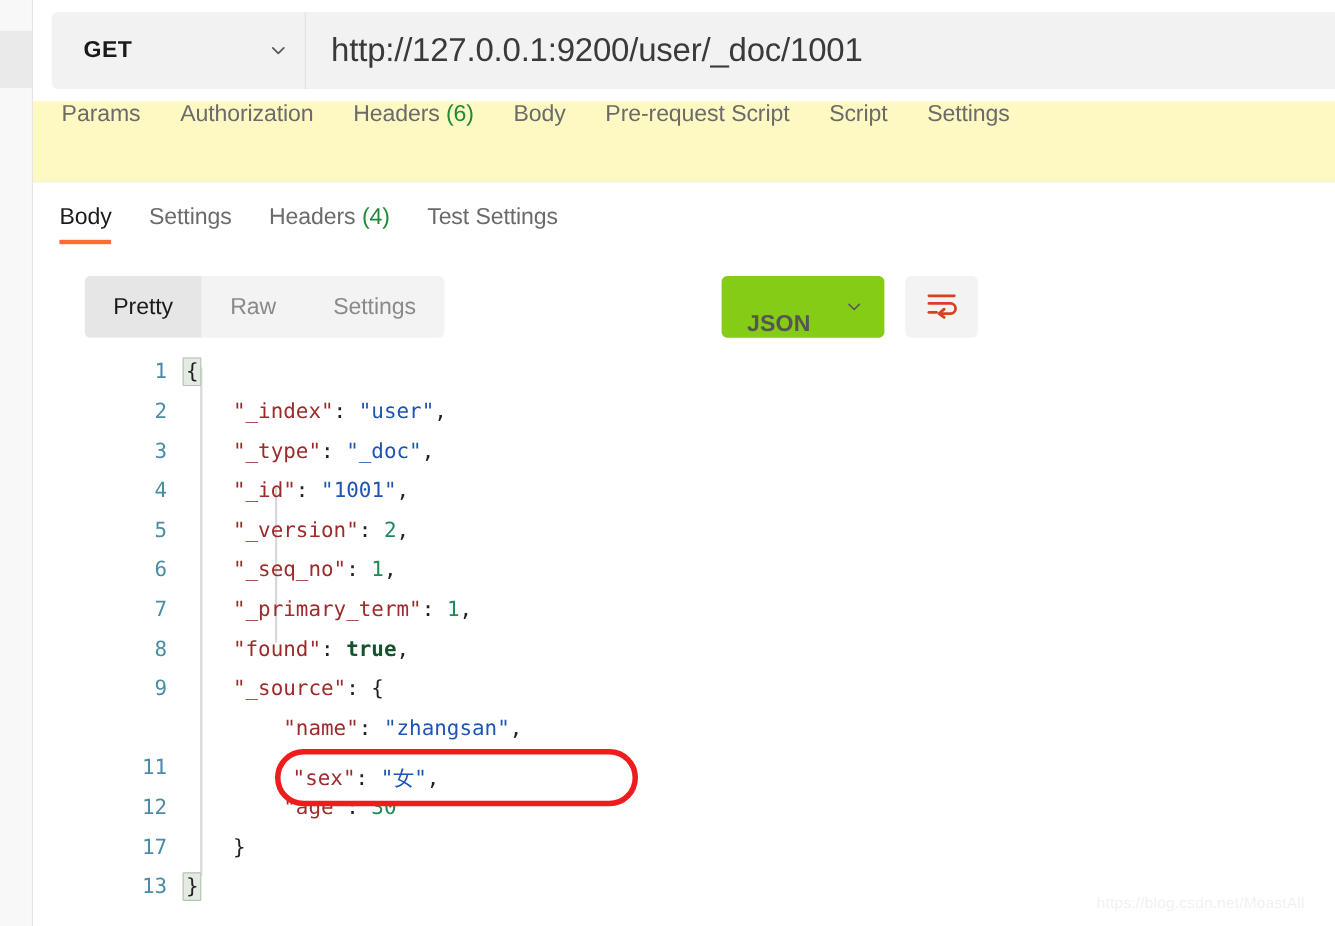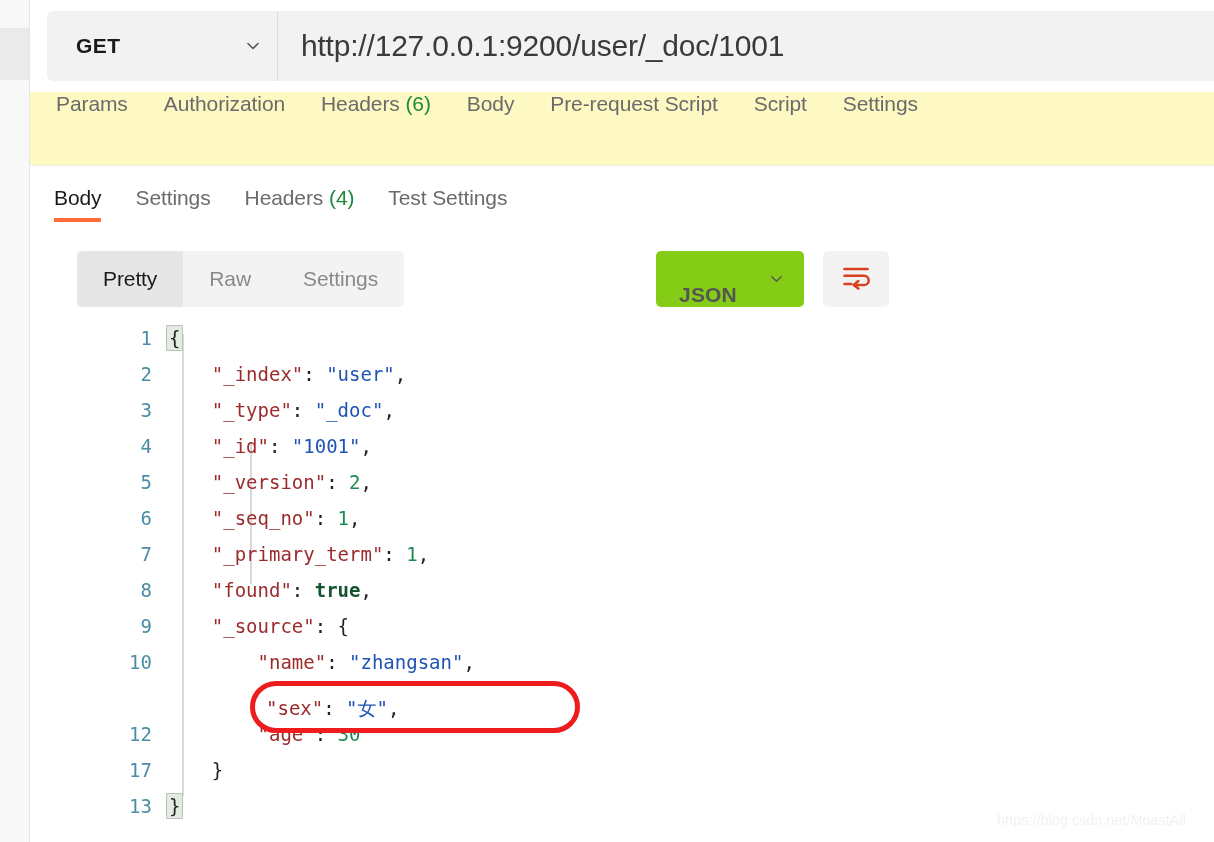--- a/index.html
+++ b/index.html
@@ -326,22 +326,22 @@
     <div id="code-lines">
         <div class="code-line"><span class="ln">1</span><span class="ltext"><span class="brace-hl">{</span></span></div>
         <div class="code-line"><span class="ln">2</span><span class="ltext"><span class="p">    </span><span class="k">"_index"</span><span class="p">: </span><span class="s">"user"</span><span class="p">,</span></span></div>
         <div class="code-line"><span class="ln">3</span><span class="ltext"><span class="p">    </span><span class="k">"_type"</span><span class="p">: </span><span class="s">"_doc"</span><span class="p">,</span></span></div>
         <div class="code-line"><span class="ln">4</span><span class="ltext"><span class="p">    </span><span class="k">"_id"</span><span class="p">: </span><span class="s">"1001"</span><span class="p">,</span></span></div>
         <div class="code-line"><span class="ln">5</span><span class="ltext"><span class="p">    </span><span class="k">"_version"</span><span class="p">: </span><span class="n">2</span><span class="p">,</span></span></div>
         <div class="code-line"><span class="ln">6</span><span class="ltext"><span class="p">    </span><span class="k">"_seq_no"</span><span class="p">: </span><span class="n">1</span><span class="p">,</span></span></div>
         <div class="code-line"><span class="ln">7</span><span class="ltext"><span class="p">    </span><span class="k">"_primary_term"</span><span class="p">: </span><span class="n">1</span><span class="p">,</span></span></div>
         <div class="code-line"><span class="ln">8</span><span class="ltext"><span class="p">    </span><span class="k">"found"</span><span class="p">: </span><span class="b">true</span><span class="p">,</span></span></div>
         <div class="code-line"><span class="ln">9</span><span class="ltext"><span class="p">    </span><span class="k">"_source"</span><span class="p">: {</span></span></div>
-        <div class="code-line"><span class="ln">10</span><span class="ltext"><span class="p">        </span><span class="k">"name"</span><span class="p">: </span><span class="s">"zhangsan"</span><span class="p">,</span></span></div>
-        <div class="code-line"><span class="ltext"><span class="p">        </span><span class="k">"sex"</span><span class="p">: </span><span class="s">"女"</span><span class="p">,</span></span></div>
+        <div class="code-line"><span class="ltext"><span class="p">        </span><span class="k">"name"</span><span class="p">: </span><span class="s">"zhangsan"</span><span class="p">,</span></span></div>
+        <div class="code-line"><span class="ln">11</span><span class="ltext"><span class="p">        </span><span class="k">"sex"</span><span class="p">: </span><span class="s">"女"</span><span class="p">,</span></span></div>
         <div class="code-line"><span class="ln">12</span><span class="ltext"><span class="p">        </span><span class="k">"age"</span><span class="p">: </span><span class="n">30</span></span></div>
         <div class="code-line"><span class="ln">17</span><span class="ltext"><span class="p">    }</span></span></div>
         <div class="code-line"><span class="ln">13</span><span class="ltext"><span class="brace-hl">}</span></span></div>
       </div>
   </div>
 
   <div class="annot"></div>
   <div class="annot-text" id="annot-text"><span class="k">"sex"</span><span class="p">: </span><span class="s">"女"</span><span class="p">,</span></div>
 
   <div class="watermark">https://blog.csdn.net/MoastAll</div>

